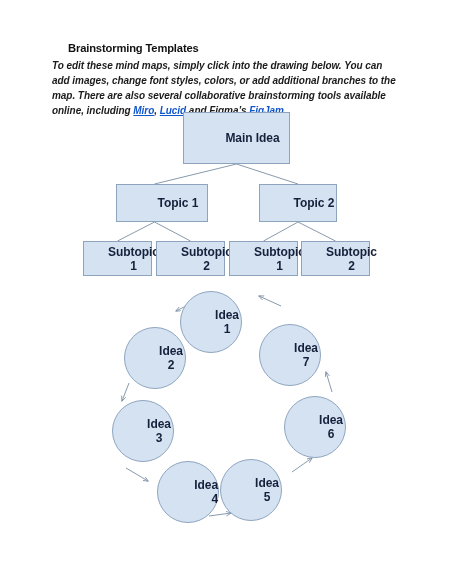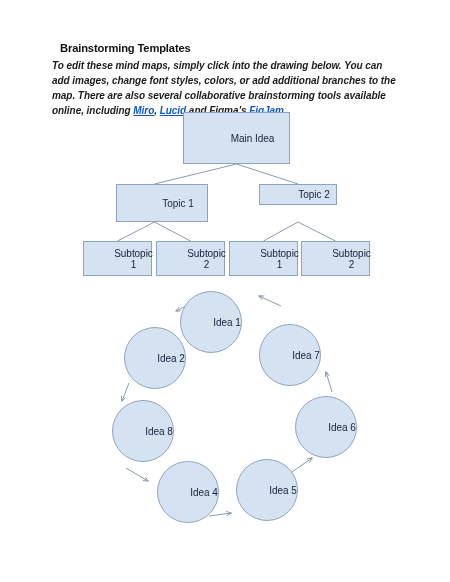--- a/index.html
+++ b/index.html
@@ -26,21 +26,21 @@
     position: absolute;
     left: 52px;
     top: 41px;
     width: 350px;
   }
   #doc-title {
     font-size: 11.2px;
     font-weight: bold;
     letter-spacing: -0.15px;
     color: #111111;
-    margin: 0 0 3px 8px;
+    margin: 0 0 3px 16px;
     line-height: 14px;
   }
   #doc-intro {
     font-size: 10px;
     font-style: italic;
     font-weight: bold;
     line-height: 15px;
     color: #1b1b1b;
     margin: 0;
     letter-spacing: -0.05px;
@@ -59,22 +59,22 @@
     height: 582px;
   }
   .node {
     position: absolute;
     background: #d5e2f2;
     border: 1px solid #8ea4bd;
     box-sizing: border-box;
     display: flex;
     align-items: center;
     justify-content: center;
-    font-size: 10px;
-    font-weight: normal;
+    font-size: 12px;
+    font-weight: bold;
     color: #15213b;
     letter-spacing: -0.05px;
     text-align: center;
     padding-left: 32px;
   }
   .circle {
     border-radius: 50%;
     border: 1px solid #8fa6c0;
   }
   #connectors {
@@ -117,52 +117,52 @@
         <line x1="332" y1="392" x2="326" y2="372" stroke="#7b8ea6" stroke-width="0.9" marker-end="url(#arrowhead)"></line>
         <line x1="281" y1="306" x2="259" y2="296" stroke="#7b8ea6" stroke-width="0.9" marker-end="url(#arrowhead)"></line>
       </svg>
     <div id="nodes-layer">
         <div class="node" style="left: 183px; top: 112px; width: 107px; height: 52px;">
           <span>Main Idea</span>
         </div>
         <div class="node" style="left: 116px; top: 184px; width: 92px; height: 38px;">
           <span>Topic 1</span>
         </div>
-        <div class="node" style="left: 259px; top: 184px; width: 78px; height: 21px;">
+        <div class="node" style="left: 259px; top: 184px; width: 78px; height: 38px;">
           <span>Topic 2</span>
         </div>
         <div class="node" style="left: 83px; top: 241px; width: 69px; height: 35px;">
           <span>Subtopic 1</span>
         </div>
         <div class="node" style="left: 156px; top: 241px; width: 69px; height: 35px;">
           <span>Subtopic 2</span>
         </div>
         <div class="node" style="left: 229px; top: 241px; width: 69px; height: 35px;">
           <span>Subtopic 1</span>
         </div>
         <div class="node" style="left: 301px; top: 241px; width: 69px; height: 35px;">
           <span>Subtopic 2</span>
         </div>
         <div class="node circle" style="left: 180px; top: 291px; width: 62px; height: 62px;">
           <span>Idea 1</span>
         </div>
         <div class="node circle" style="left: 259px; top: 324px; width: 62px; height: 62px; justify-content: center;">
           <span>Idea 7</span>
         </div>
-        <div class="node circle" style="left: 295px; top: 396px; width: 62px; height: 62px;">
+        <div class="node circle" style="left: 284px; top: 396px; width: 62px; height: 62px;">
           <span>Idea 6</span>
         </div>
-        <div class="node circle" style="left: 236px; top: 459px; width: 62px; height: 62px;">
+        <div class="node circle" style="left: 220px; top: 459px; width: 62px; height: 62px;">
           <span>Idea 5</span>
         </div>
         <div class="node circle" style="left: 157px; top: 461px; width: 62px; height: 62px; text-align: right;">
           <span>Idea 4</span>
         </div>
         <div class="node circle" style="left: 112px; top: 400px; width: 62px; height: 62px;">
-          <span>Idea 8</span>
+          <span>Idea 3</span>
         </div>
         <div class="node circle" style="left: 124px; top: 327px; width: 62px; height: 62px;">
           <span>Idea 2</span>
         </div>
       </div>
   </div>
 
 </div>
 
 </body></html>

